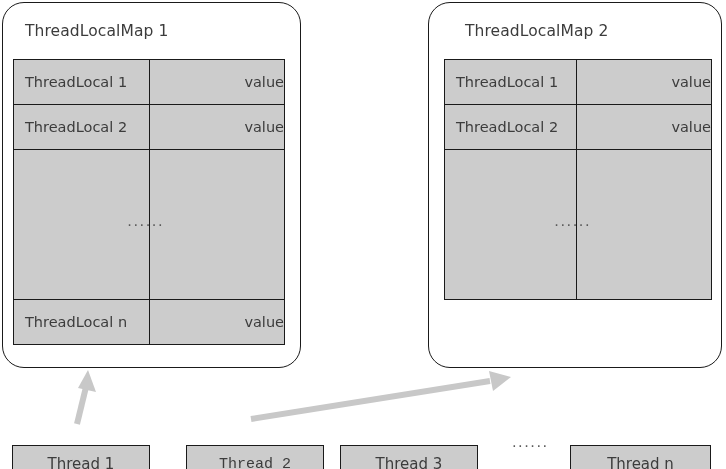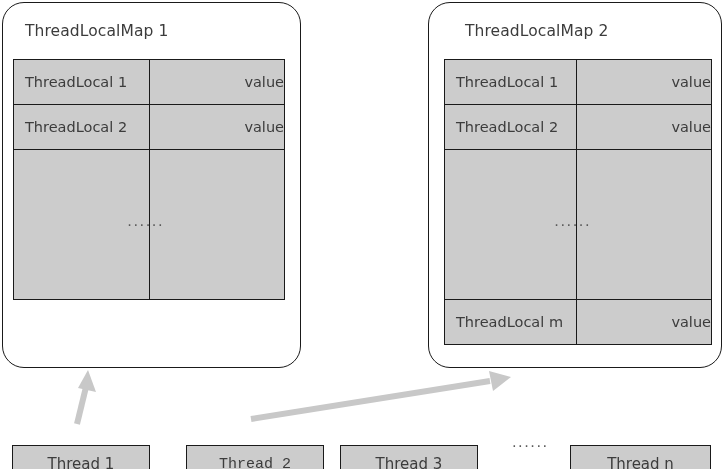--- a/index.html
+++ b/index.html
@@ -140,20 +140,24 @@
     <tr class="row-std">
       <td class="key-cell">ThreadLocal 2</td>
       <td>value</td>
     </tr>
     <tr class="row-ellipsis">
       <td class="ellipsis-cell">
         <span class="ellipsis-mark">······</span>
       </td>
       <td></td>
     </tr>
+    <tr class="row-last">
+      <td class="key-cell">ThreadLocal n</td>
+      <td>value</td>
+    </tr>
   </tbody>
 </table>
 
 <div class="map-panel" id="map-panel-2">
   <div class="map-title" id="map-title-2">ThreadLocalMap 2</div>
 </div>
 
 <table class="map-table" id="map-table-2" style="left:444px;">
   <colgroup>
       <col class="c-key">
@@ -167,24 +171,20 @@
     <tr class="row-std">
       <td class="key-cell">ThreadLocal 2</td>
       <td>value</td>
     </tr>
     <tr class="row-ellipsis">
       <td class="ellipsis-cell">
         <span class="ellipsis-mark">······</span>
       </td>
       <td></td>
     </tr>
-    <tr class="row-last">
-      <td class="key-cell">ThreadLocal m</td>
-      <td>value</td>
-    </tr>
   </tbody>
 </table>
 
 <svg id="arrow-layer" viewBox="0 0 726 469">
 
   <g>
     <path d="M 77 424 L 86 387" stroke="#c8c8c8" stroke-width="6" fill="none" stroke-linecap="butt"></path>
     <path d="M 88 370 L 96 392 L 78 388 Z" fill="#c8c8c8"></path>
   </g>
 

